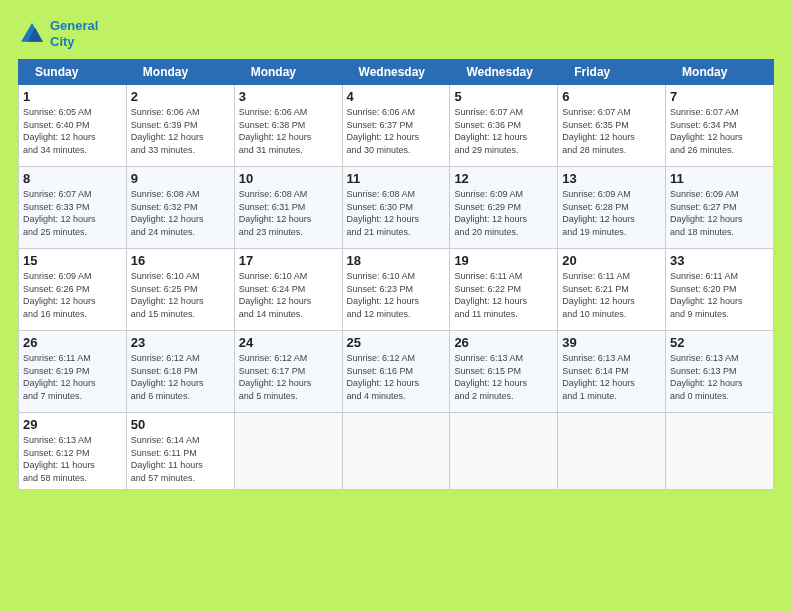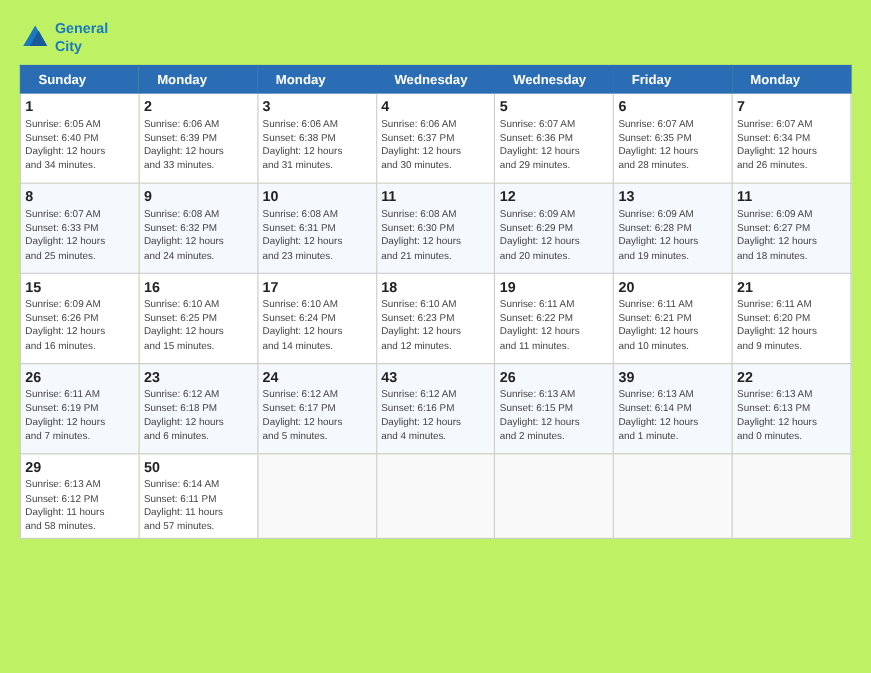--- a/index.html
+++ b/index.html
@@ -205,51 +205,51 @@
       </td>
           <td>
         <span class="day-num">19</span>
         <div class="day-info">Sunrise: 6:11 AM<br>Sunset: 6:22 PM<br>Daylight: 12 hours<br>and 11 minutes.</div>
       </td>
           <td>
         <span class="day-num">20</span>
         <div class="day-info">Sunrise: 6:11 AM<br>Sunset: 6:21 PM<br>Daylight: 12 hours<br>and 10 minutes.</div>
       </td>
           <td>
-        <span class="day-num">21</span>
+        <span class="day-num">33</span>
         <div class="day-info">Sunrise: 6:11 AM<br>Sunset: 6:20 PM<br>Daylight: 12 hours<br>and 9 minutes.</div>
       </td>
         </tr>
         <tr>
           <td>
         <span class="day-num">26</span>
         <div class="day-info">Sunrise: 6:11 AM<br>Sunset: 6:19 PM<br>Daylight: 12 hours<br>and 7 minutes.</div>
       </td>
           <td>
         <span class="day-num">23</span>
         <div class="day-info">Sunrise: 6:12 AM<br>Sunset: 6:18 PM<br>Daylight: 12 hours<br>and 6 minutes.</div>
       </td>
           <td>
         <span class="day-num">24</span>
         <div class="day-info">Sunrise: 6:12 AM<br>Sunset: 6:17 PM<br>Daylight: 12 hours<br>and 5 minutes.</div>
       </td>
           <td>
-        <span class="day-num">43</span>
+        <span class="day-num">25</span>
         <div class="day-info">Sunrise: 6:12 AM<br>Sunset: 6:16 PM<br>Daylight: 12 hours<br>and 4 minutes.</div>
       </td>
           <td>
         <span class="day-num">26</span>
         <div class="day-info">Sunrise: 6:13 AM<br>Sunset: 6:15 PM<br>Daylight: 12 hours<br>and 2 minutes.</div>
       </td>
           <td>
         <span class="day-num">39</span>
         <div class="day-info">Sunrise: 6:13 AM<br>Sunset: 6:14 PM<br>Daylight: 12 hours<br>and 1 minute.</div>
       </td>
           <td>
-        <span class="day-num">22</span>
+        <span class="day-num">52</span>
         <div class="day-info">Sunrise: 6:13 AM<br>Sunset: 6:13 PM<br>Daylight: 12 hours<br>and 0 minutes.</div>
       </td>
         </tr>
         <tr class="last-row">
           <td>
         <span class="day-num">29</span>
         <div class="day-info">Sunrise: 6:13 AM<br>Sunset: 6:12 PM<br>Daylight: 11 hours<br>and 58 minutes.</div>
       </td>
           <td>
         <span class="day-num">50</span>

